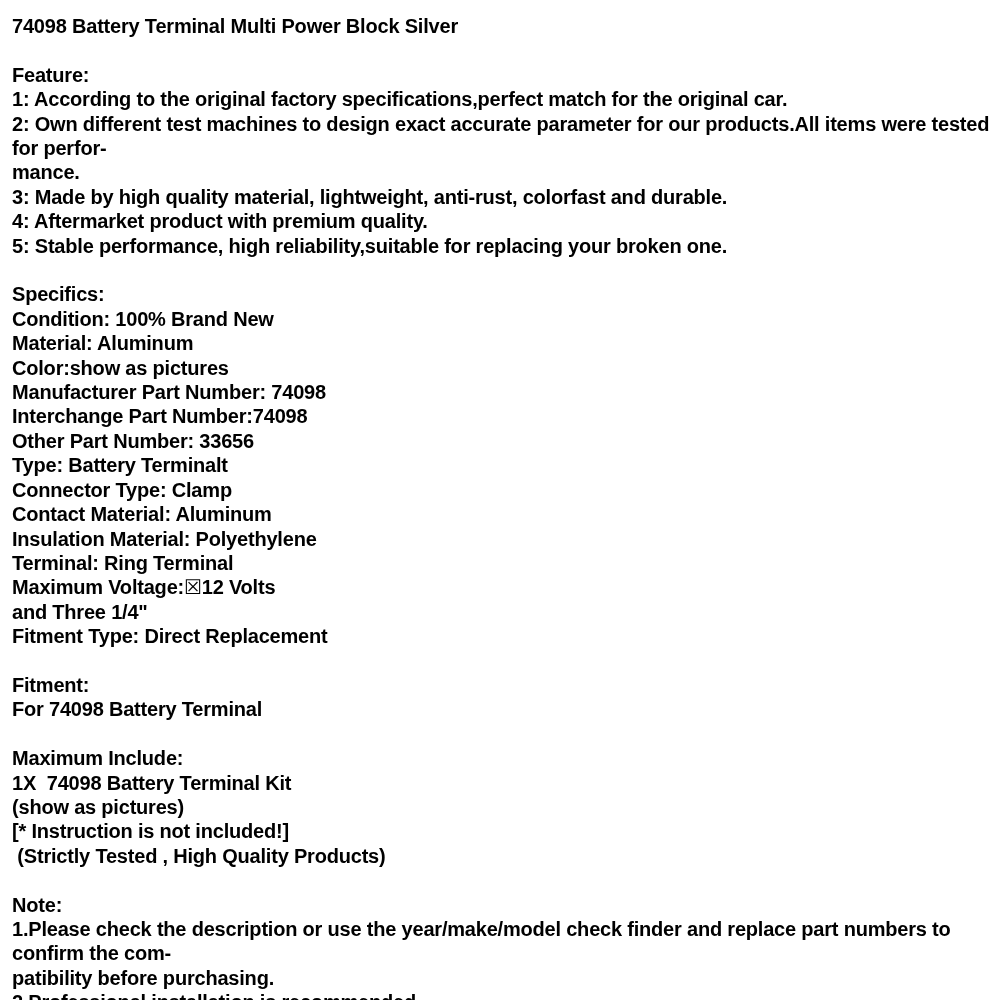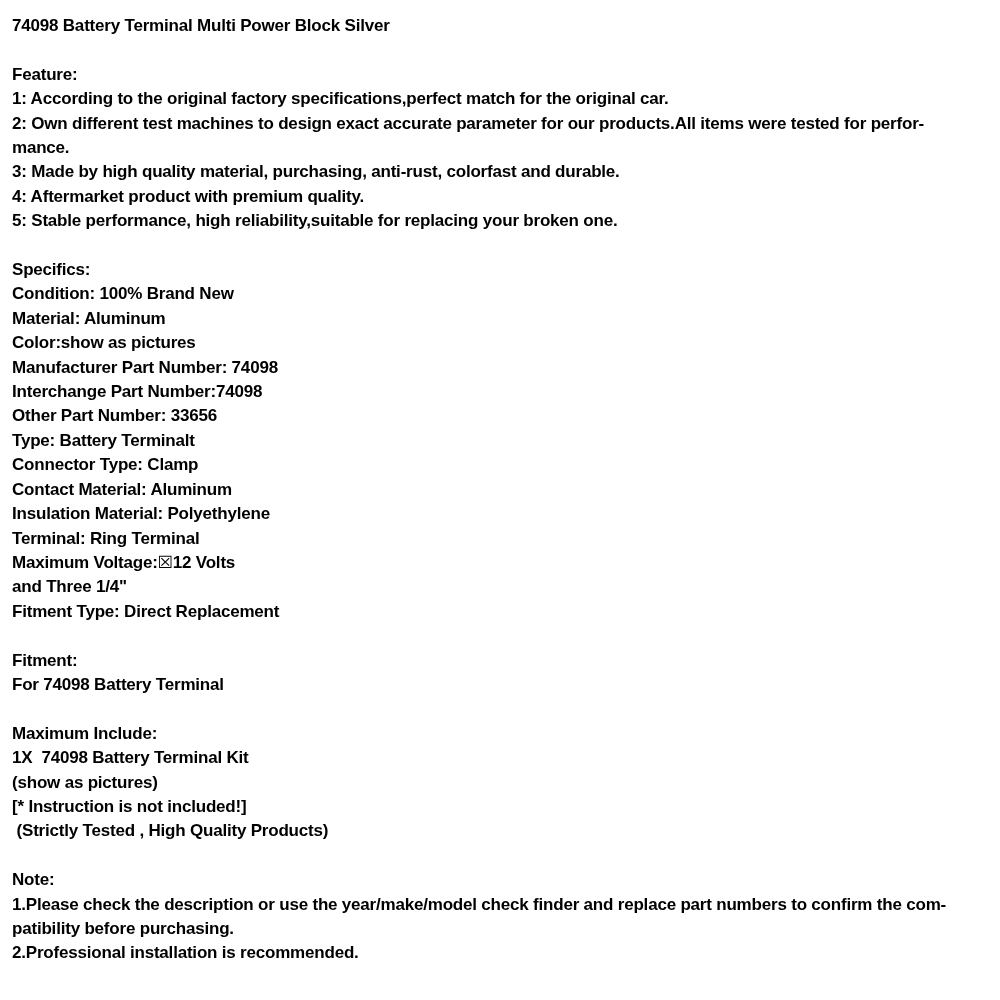--- a/index.html
+++ b/index.html
@@ -15,21 +15,21 @@
     height: 1000px;
     background: var(--bg-color);
     overflow: hidden;
   }
   .doc {
     width: 1000px;
     height: 892px;
     padding: 14px 5px 0 12px;
     font-family: "Liberation Sans", "DejaVu Sans", sans-serif;
     font-weight: 700;
-    font-size: 17px;
+    font-size: 20px;
     line-height: var(--line-h);
     letter-spacing: -0.2px;
     color: var(--text-color);
   }
   .line {
     min-height: var(--line-h);
     white-space: pre-wrap;
   }
   .title-block,
   .section {
@@ -45,21 +45,21 @@
   <div class="title-block">
     <div class="line">74098 Battery Terminal Multi Power Block Silver</div>
   </div>
 
   <div class="section">
     <div class="line">Feature:</div>
     <div>
         <div class="line">1: According to the original factory specifications,perfect match for the original car.</div>
         <div class="line">2: Own different test machines to design exact accurate parameter for our products.All items were tested for perfor-</div>
         <div class="line">mance.</div>
-        <div class="line">3: Made by high quality material, purchasing, anti-rust, colorfast and durable.</div>
+        <div class="line">3: Made by high quality material, lightweight, anti-rust, colorfast and durable.</div>
         <div class="line">4: Aftermarket product with premium quality.</div>
         <div class="line">5: Stable performance, high reliability,suitable for replacing your broken one.</div>
       </div>
   </div>
 
   <div class="section">
     <div class="line">Specifics:</div>
     <div>
         <div class="line">Condition: 100% Brand New</div>
         <div class="line">Material: Aluminum</div>

